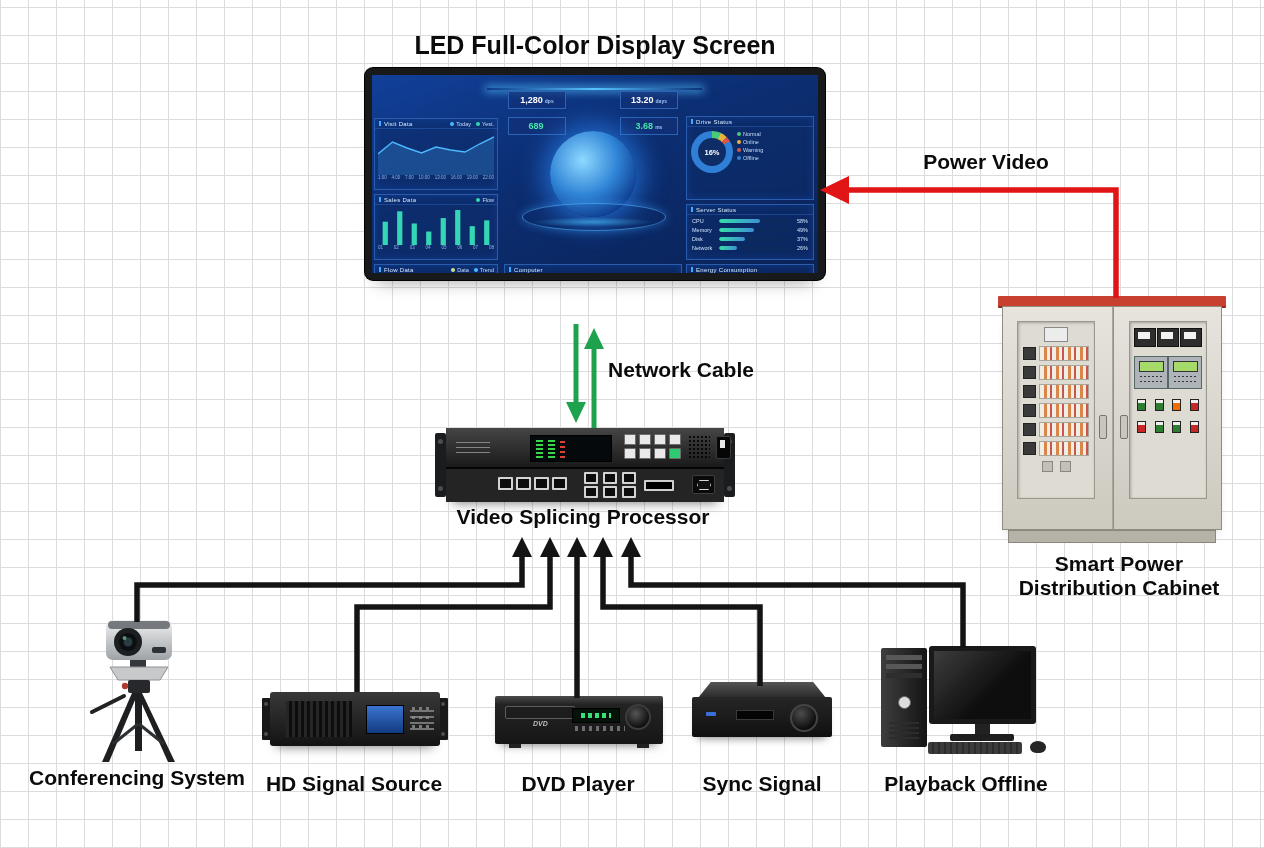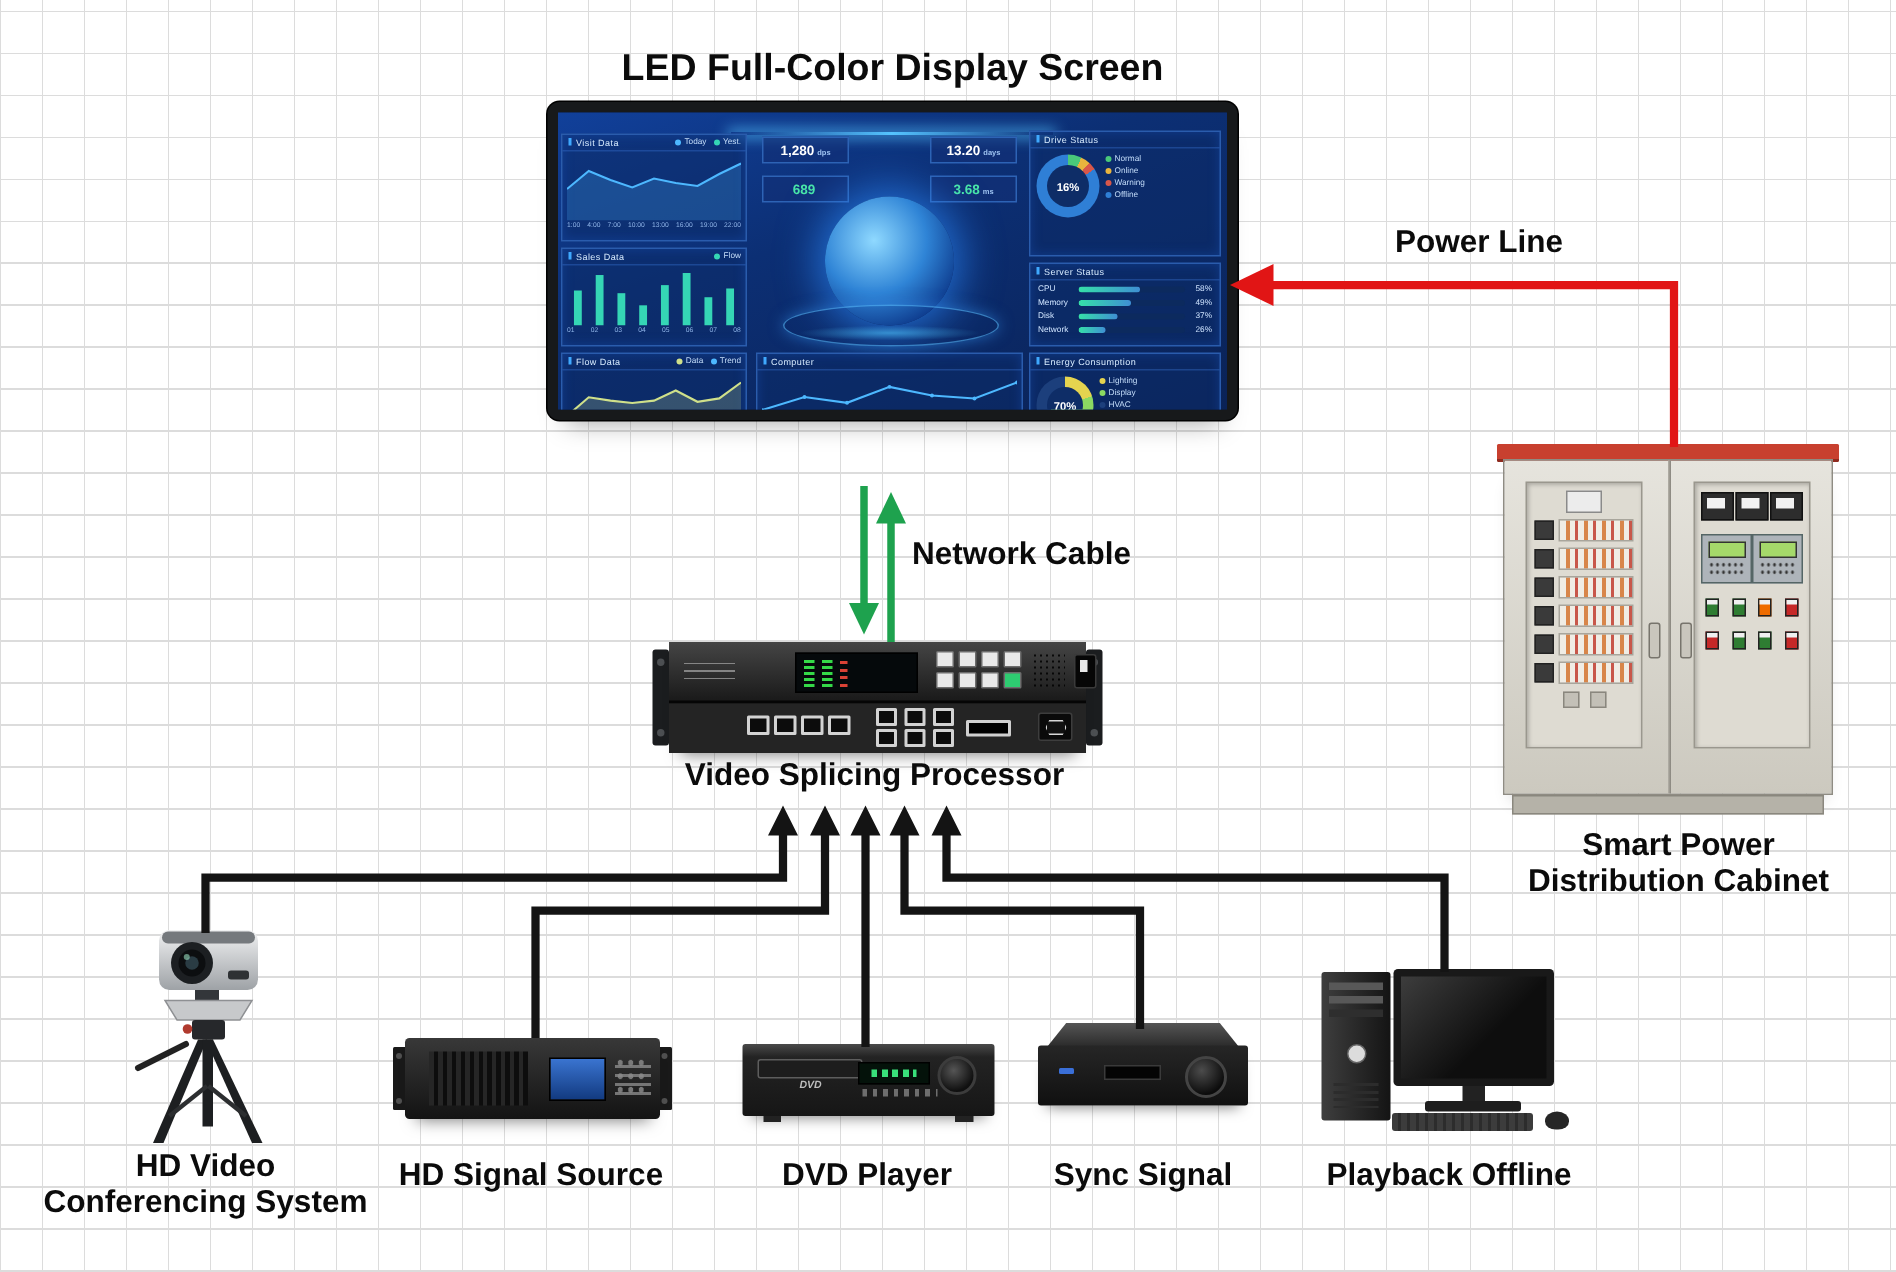--- a/index.html
+++ b/index.html
@@ -18,21 +18,21 @@
   
   .screen{position:absolute;left:365px;top:68px;width:460px;height:212px;z-index:2;
     background:#0a1b3c;border:7px solid #17191b;border-radius:8px;box-sizing:border-box;
     box-shadow:0 0 0 1px #000,0 14px 16px -12px rgba(0,0,0,.35);}
   .screen-inner{position:absolute;inset:0;overflow:hidden;
     background:linear-gradient(160deg,#11409a 0%,#0c2f74 40%,#0a2256 100%);}
   .dash-glow{position:absolute;top:13px;left:115px;width:215px;height:2px;
     background:linear-gradient(90deg,transparent,#55c4ff,transparent);
     box-shadow:0 0 9px 2px rgba(85,196,255,.75);}
   .panel{position:absolute;background:rgba(13,43,104,.55);border:1px solid #2a5cad;
-    box-shadow:inset 0 0 8px rgba(30,90,200,.35);box-sizing:border-box;}
+    box-shadow:inset 0 0 8px rgba(30,90,200,.35);box-sizing:border-box;margin-top:29px;}
   .ptitle{font-size:6px;color:#d8ecff;padding:2px 4px 1px;letter-spacing:.3px;
     border-bottom:1px solid rgba(60,120,220,.35);white-space:nowrap;overflow:hidden;}
   .ptitle::before{content:"";display:inline-block;width:2px;height:5px;background:#3fa9ff;margin-right:3px;}
   .chart{display:block;margin:2px 3px 0;}
   .ticks{display:flex;justify-content:space-between;font-size:4.5px;color:#8fb4e8;padding:0 3px;}
   .legend{position:absolute;right:3px;top:14px;display:flex;flex-direction:column;gap:2px;font-size:5.5px;color:#c4ddfa;}
   .legend.h{flex-direction:row;top:2px;gap:5px;}
   .litem{display:flex;align-items:center;gap:2px;white-space:nowrap;}
   .ldot{display:inline-block;width:4px;height:4px;border-radius:50%;}
   .stat{position:absolute;width:58px;height:18px;border:1px solid #2d63b5;background:rgba(18,48,118,.65);
@@ -616,28 +616,27 @@
     <div class="monitor">
       <div class="mscreen"></div>
     </div>
     <div class="mstand"></div>
     <div class="mbase"></div>
     <div class="keyboard"></div>
     <div class="mouse"></div>
   </div>
 
   <div class="lbl lbl-title" style="left:595px;top:33px;z-index:5;">LED Full-Color Display Screen</div>
-  <div class="lbl lbl-md" style="left:986px;top:150px;z-index:5;">Power Line</div>
+  <div class="lbl lbl-md" style="left:986px;top:150px;z-index:5;">Power Video</div>
   <div class="lbl lbl-md" style="left:681px;top:358px;z-index:5;">Network Cable</div>
   <div class="lbl lbl-md" style="left:1119px;top:552px;z-index:5;">
     <div>Smart Power</div>
     <div>Distribution Cabinet</div>
   </div>
   <div class="lbl lbl-md" style="left:583px;top:505px;z-index:5;">Video Splicing Processor</div>
   <div class="lbl lbl-md" style="left:137px;top:766px;z-index:5;">
-    <div>HD Video</div>
     <div>Conferencing System</div>
   </div>
   <div class="lbl lbl-md" style="left:354px;top:772px;z-index:5;">HD Signal Source</div>
   <div class="lbl lbl-md" style="left:578px;top:772px;z-index:5;">DVD Player</div>
   <div class="lbl lbl-md" style="left:762px;top:772px;z-index:5;">Sync Signal</div>
   <div class="lbl lbl-md" style="left:966px;top:772px;z-index:5;">Playback Offline</div>
 </div>
 
 </body></html>

